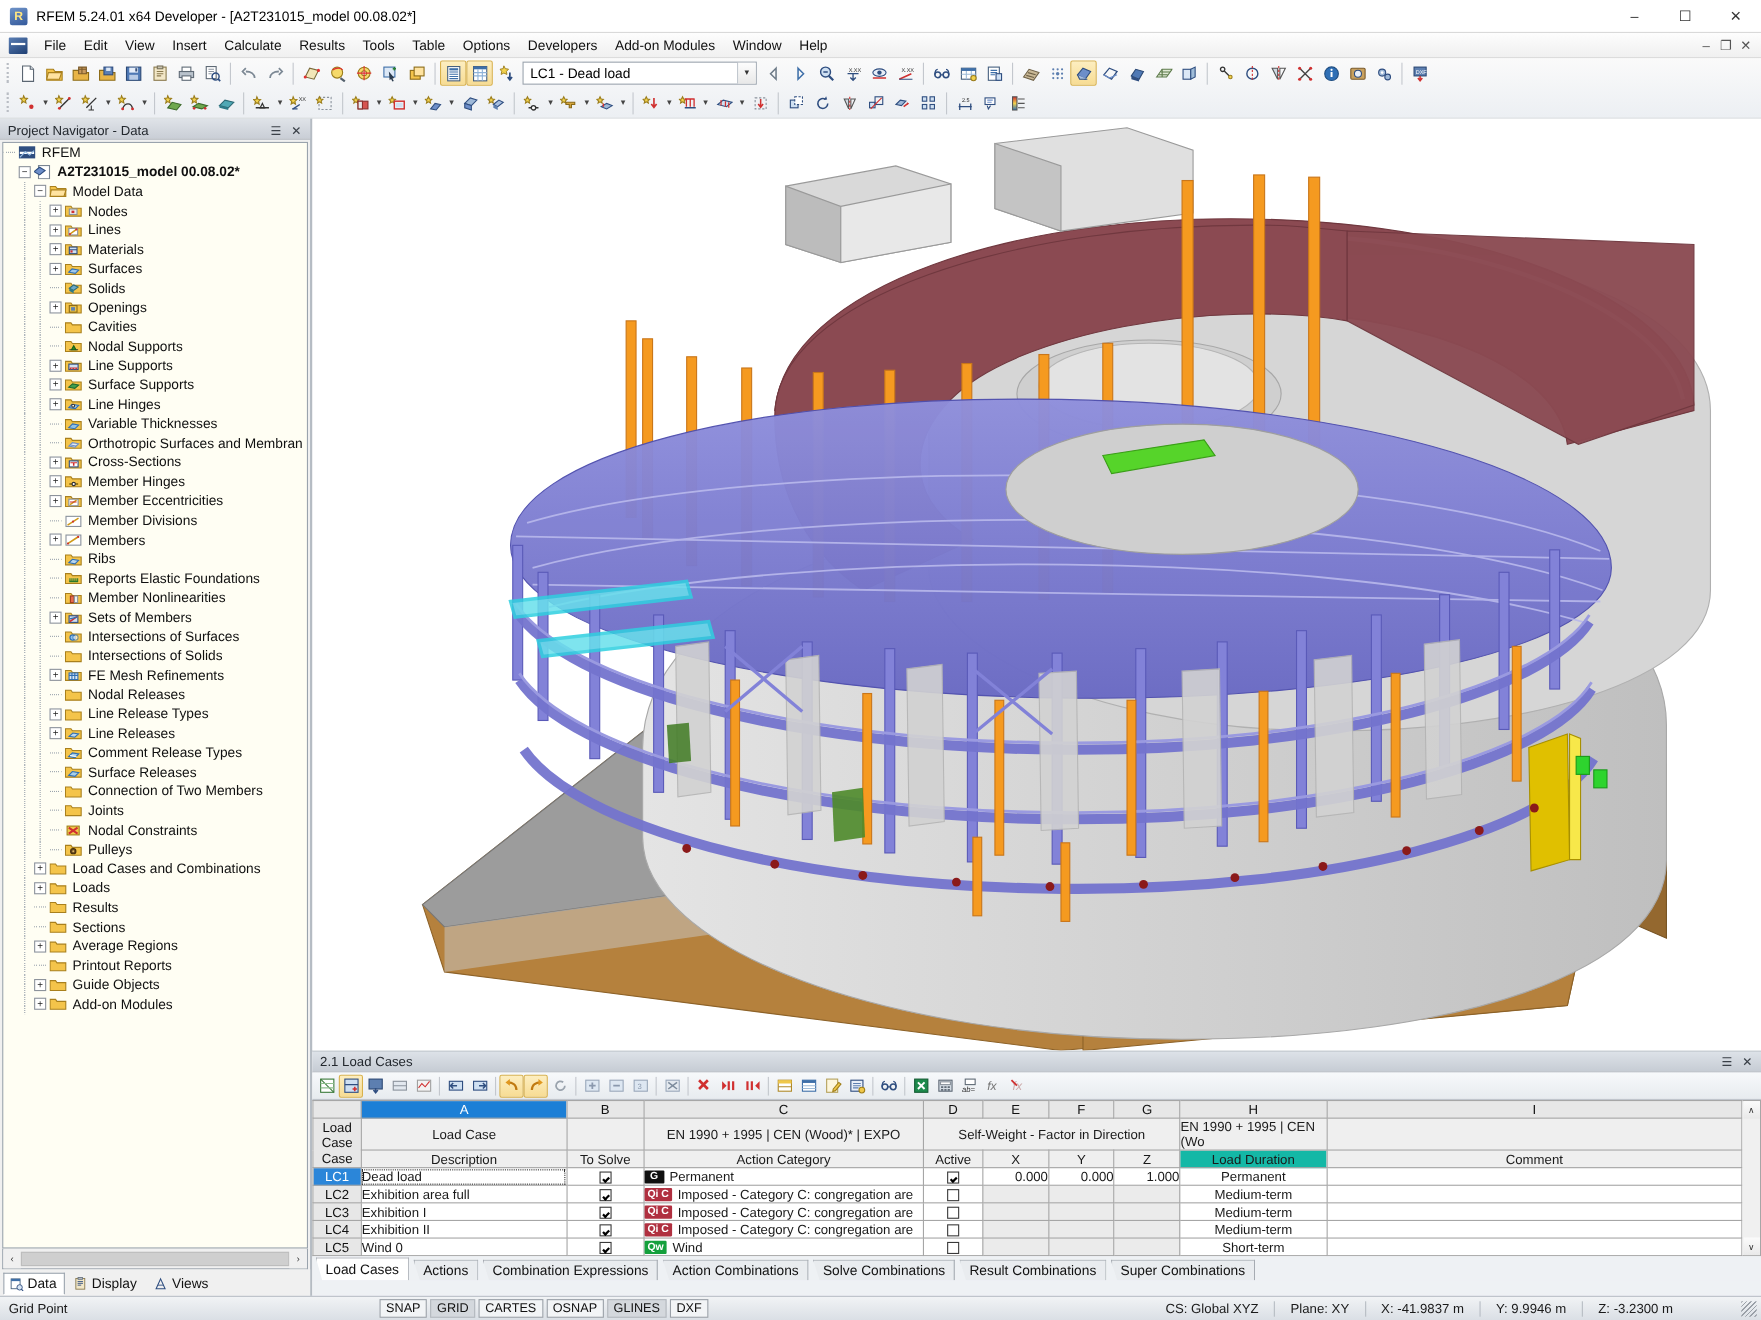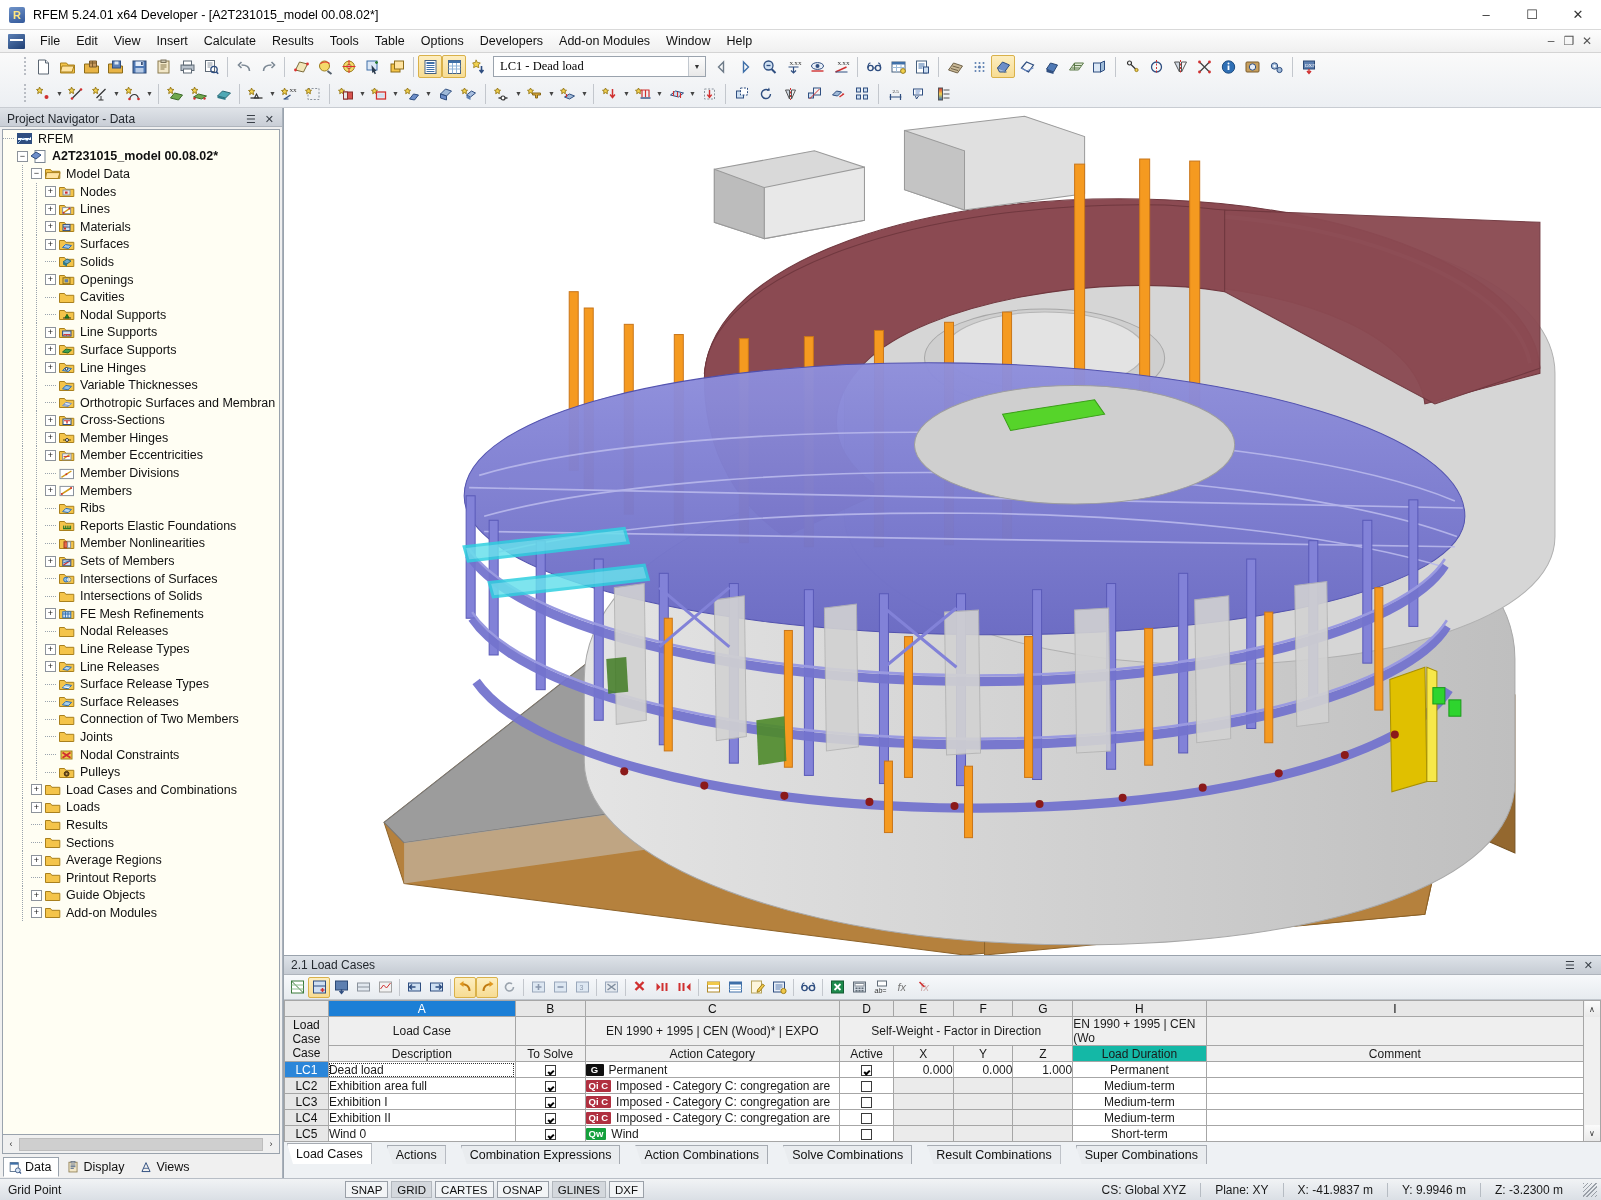--- a/index.html
+++ b/index.html
@@ -30,21 +30,21 @@
     display:flex; align-items:center; padding-left:4px; flex:0 0 23px;
   }
   .menu-logo { width:17px; height:15px; margin:0 7px 0 4px; background:linear-gradient(150deg,#5b7fb5,#1f3f73); position:relative; border-radius:1px;}
   .menu-logo:after{content:""; position:absolute; left:2px; right:2px; top:5px; height:2px; background:#fff;}
   .menu-item { padding:2px 8px; font-size:12.5px; color:#111; cursor:default; }
   .mdi-ctrls { margin-left:auto; display:flex; gap:2px; padding-right:6px; color:#555; font-size:12px; align-items:center;}
   .mdi-btn{ width:16px;height:16px;display:flex;align-items:center;justify-content:center;}
 
   
   .toolbars { background:linear-gradient(#fafafa,#eceff3); border-bottom:1px solid #c8ccd2; flex:0 0 auto;}
-  .trow { height:27px; display:flex; align-items:center; padding:0 18px;font-family:Liberation Serif, serif; }
+  .trow { height:27px; display:flex; align-items:center; padding:0 0; }
   .trow.r2 { height:27px; }
   .grip { width:7px; height:19px; margin:0 3px; background:
       repeating-linear-gradient(to bottom, #b9bdc4 0 2px, transparent 2px 4px);
       background-size:2px 100%; background-position:center; background-repeat:no-repeat;}
   .tsep { width:1px; height:20px; background:#c3c7cd; margin:0 4px; }
   .tbtn { width:24px; height:23px; display:flex; align-items:center; justify-content:center; position:relative; border:1px solid transparent; border-radius:2px;}
   .tbtn.active { background:linear-gradient(#fdeec0,#f7dc93); border:1px solid #d9b14a; }
   .ic { width:17px; height:16px; position:relative; }
   .caret { width:9px; height:20px; display:flex; align-items:center; justify-content:center; font-size:7px; color:#444; }
 
@@ -108,31 +108,31 @@
   .cell-r { text-align:right; padding-right:6px; }
   .cell-dis { background:#ebebeb; }
   .cell-edit { outline:1px dotted #333; outline-offset:-2px; }
   .cb { width:11px; height:11px; border:1px solid #3a3a3a; background:#fff; display:inline-block; position:relative; vertical-align:middle;}
   .cb.on:after { content:""; position:absolute; left:2px; top:4px; width:4px; height:2px; border-left:2px solid #000; border-bottom:2px solid #000; transform:rotate(-45deg);}
   .tag { display:inline-block; min-width:18px; padding:0 3px; font-size:9.5px; color:#fff; font-weight:bold; text-align:center;
          border-radius:1px; margin-right:5px; line-height:12px; vertical-align:middle;}
   .vscroll { width:17px; background:#f0f0f0; border:1px solid #a6a6a6; border-left:none; display:flex; flex-direction:column; align-items:center;}
   .vscroll .a { height:16px; width:15px; display:flex;align-items:center;justify-content:center; font-size:8px; color:#333; background:linear-gradient(#fbfbfb,#e9e9e9);}
 
-  .tbl-tabs { height:22px; display:flex; align-items:flex-end; gap:16px; padding-left:3px; background:#eef1f4; }
+  .tbl-tabs { height:22px; display:flex; align-items:flex-end; gap:5px; padding-left:3px; background:#eef1f4; }
   .ttab { height:19px; padding:0 8px; font-size:12.5px; color:#111; background:#e9ecef; border:1px solid #a6abb2;
           border-bottom:none; border-radius:0 0 0 0; margin-right:-1px; display:flex; align-items:center;
           clip-path: polygon(0 0, 100% 0, 100% 100%, 6px 100%); }
   .ttab.sel { background:#fff; height:21px; font-weight:normal;}
 
   
   .statusbar { height:22px; flex:0 0 22px; background:linear-gradient(#f1f3f5,#dadfe5); border-top:1px solid #b8bec6;
                display:flex; align-items:center; font-size:12px; color:#1a1a1a; }
   .sb-left { width:283px; flex:0 0 283px; padding-left:8px; }
-  .sb-right { flex:1; display:flex; align-items:center; padding-right:4px; }
+  .sb-right { flex:1; display:flex; align-items:center; padding-right:4px;gap:42px; }
   .sb-toggles { display:flex; gap:3px; margin-left:62px; }
   .sbt { height:17px; padding:0 5px; font-size:11.5px; display:flex; align-items:center;
          border:1px solid #9aa0a8; background:#f2f4f6; color:#111; }
   .sbt.off { background:#d4d8dd; border-color:#b3b8be; }
   .sb-fields { margin-left:auto; display:flex; align-items:center; }
   .sbf { padding:0 14px; border-left:1px solid #b6bcc3; font-size:12px; white-space:nowrap;}
   .sbf:first-child{border-left:none;}
   .grip-corner { width:14px; height:14px; margin-left:6px; background:
       repeating-linear-gradient(135deg,#9aa0a8 0 1px, transparent 1px 3px); }
 
@@ -1130,21 +1130,21 @@
           <div class="tnode">
             <div class="dotline" style="background-size: 1px 100%; background-repeat: no-repeat; background-position: 5px 0px; height: 18px;"></div>
             <div class="dotline" style="background: repeating-linear-gradient(rgb(154, 163, 173) 0px, rgb(154, 163, 173) 1px, transparent 1px, transparent 2px) 5px 0px / 1px 100% no-repeat; height: 18px;"></div>
             <div class="dotline" style="background: repeating-linear-gradient(rgb(154, 163, 173) 0px, rgb(154, 163, 173) 1px, transparent 1px, transparent 2px) 5px 0px / 1px 100% no-repeat; height: 18px;"></div>
             <div class="exp none" style="background: repeating-linear-gradient(to right, rgb(154, 163, 173) 0px, rgb(154, 163, 173) 1px, transparent 1px, transparent 2px) 0px 50% / 100% 1px no-repeat;"></div>
             <div class="fico"><svg width="16" height="13" viewBox="0 0 16 13">
                 <path d="M0.5 2.5h5l1.3 1.8h8v7.2h-14.3z" fill="#f4c44a" stroke="#a9801d"></path>
                 <path d="M3.4 9.8l3.4-3.4 5.8 1-3.4 3.4z" fill="#a8cfe8" stroke="#2f6fb5"></path>
                 <path d="M4.6 8.8l6 1" stroke="#fff"></path>
               </svg></div>
-            <div class="tlabel">Surface Release Types</div>
+            <div class="tlabel">Comment Release Types</div>
           </div>
           <div class="tnode">
             <div class="dotline" style="background-size: 1px 100%; background-repeat: no-repeat; background-position: 5px 0px; height: 18px;"></div>
             <div class="dotline" style="background: repeating-linear-gradient(rgb(154, 163, 173) 0px, rgb(154, 163, 173) 1px, transparent 1px, transparent 2px) 5px 0px / 1px 100% no-repeat; height: 18px;"></div>
             <div class="dotline" style="background: repeating-linear-gradient(rgb(154, 163, 173) 0px, rgb(154, 163, 173) 1px, transparent 1px, transparent 2px) 5px 0px / 1px 100% no-repeat; height: 18px;"></div>
             <div class="exp none" style="background: repeating-linear-gradient(to right, rgb(154, 163, 173) 0px, rgb(154, 163, 173) 1px, transparent 1px, transparent 2px) 0px 50% / 100% 1px no-repeat;"></div>
             <div class="fico"><svg width="16" height="13" viewBox="0 0 16 13">
                 <path d="M0.5 2.5h5l1.3 1.8h8v7.2h-14.3z" fill="#f4c44a" stroke="#a9801d"></path>
                 <path d="M3.4 9.8l3.4-3.4 5.8 1-3.4 3.4z" fill="#a8cfe8" stroke="#2f6fb5"></path>
               </svg></div>

